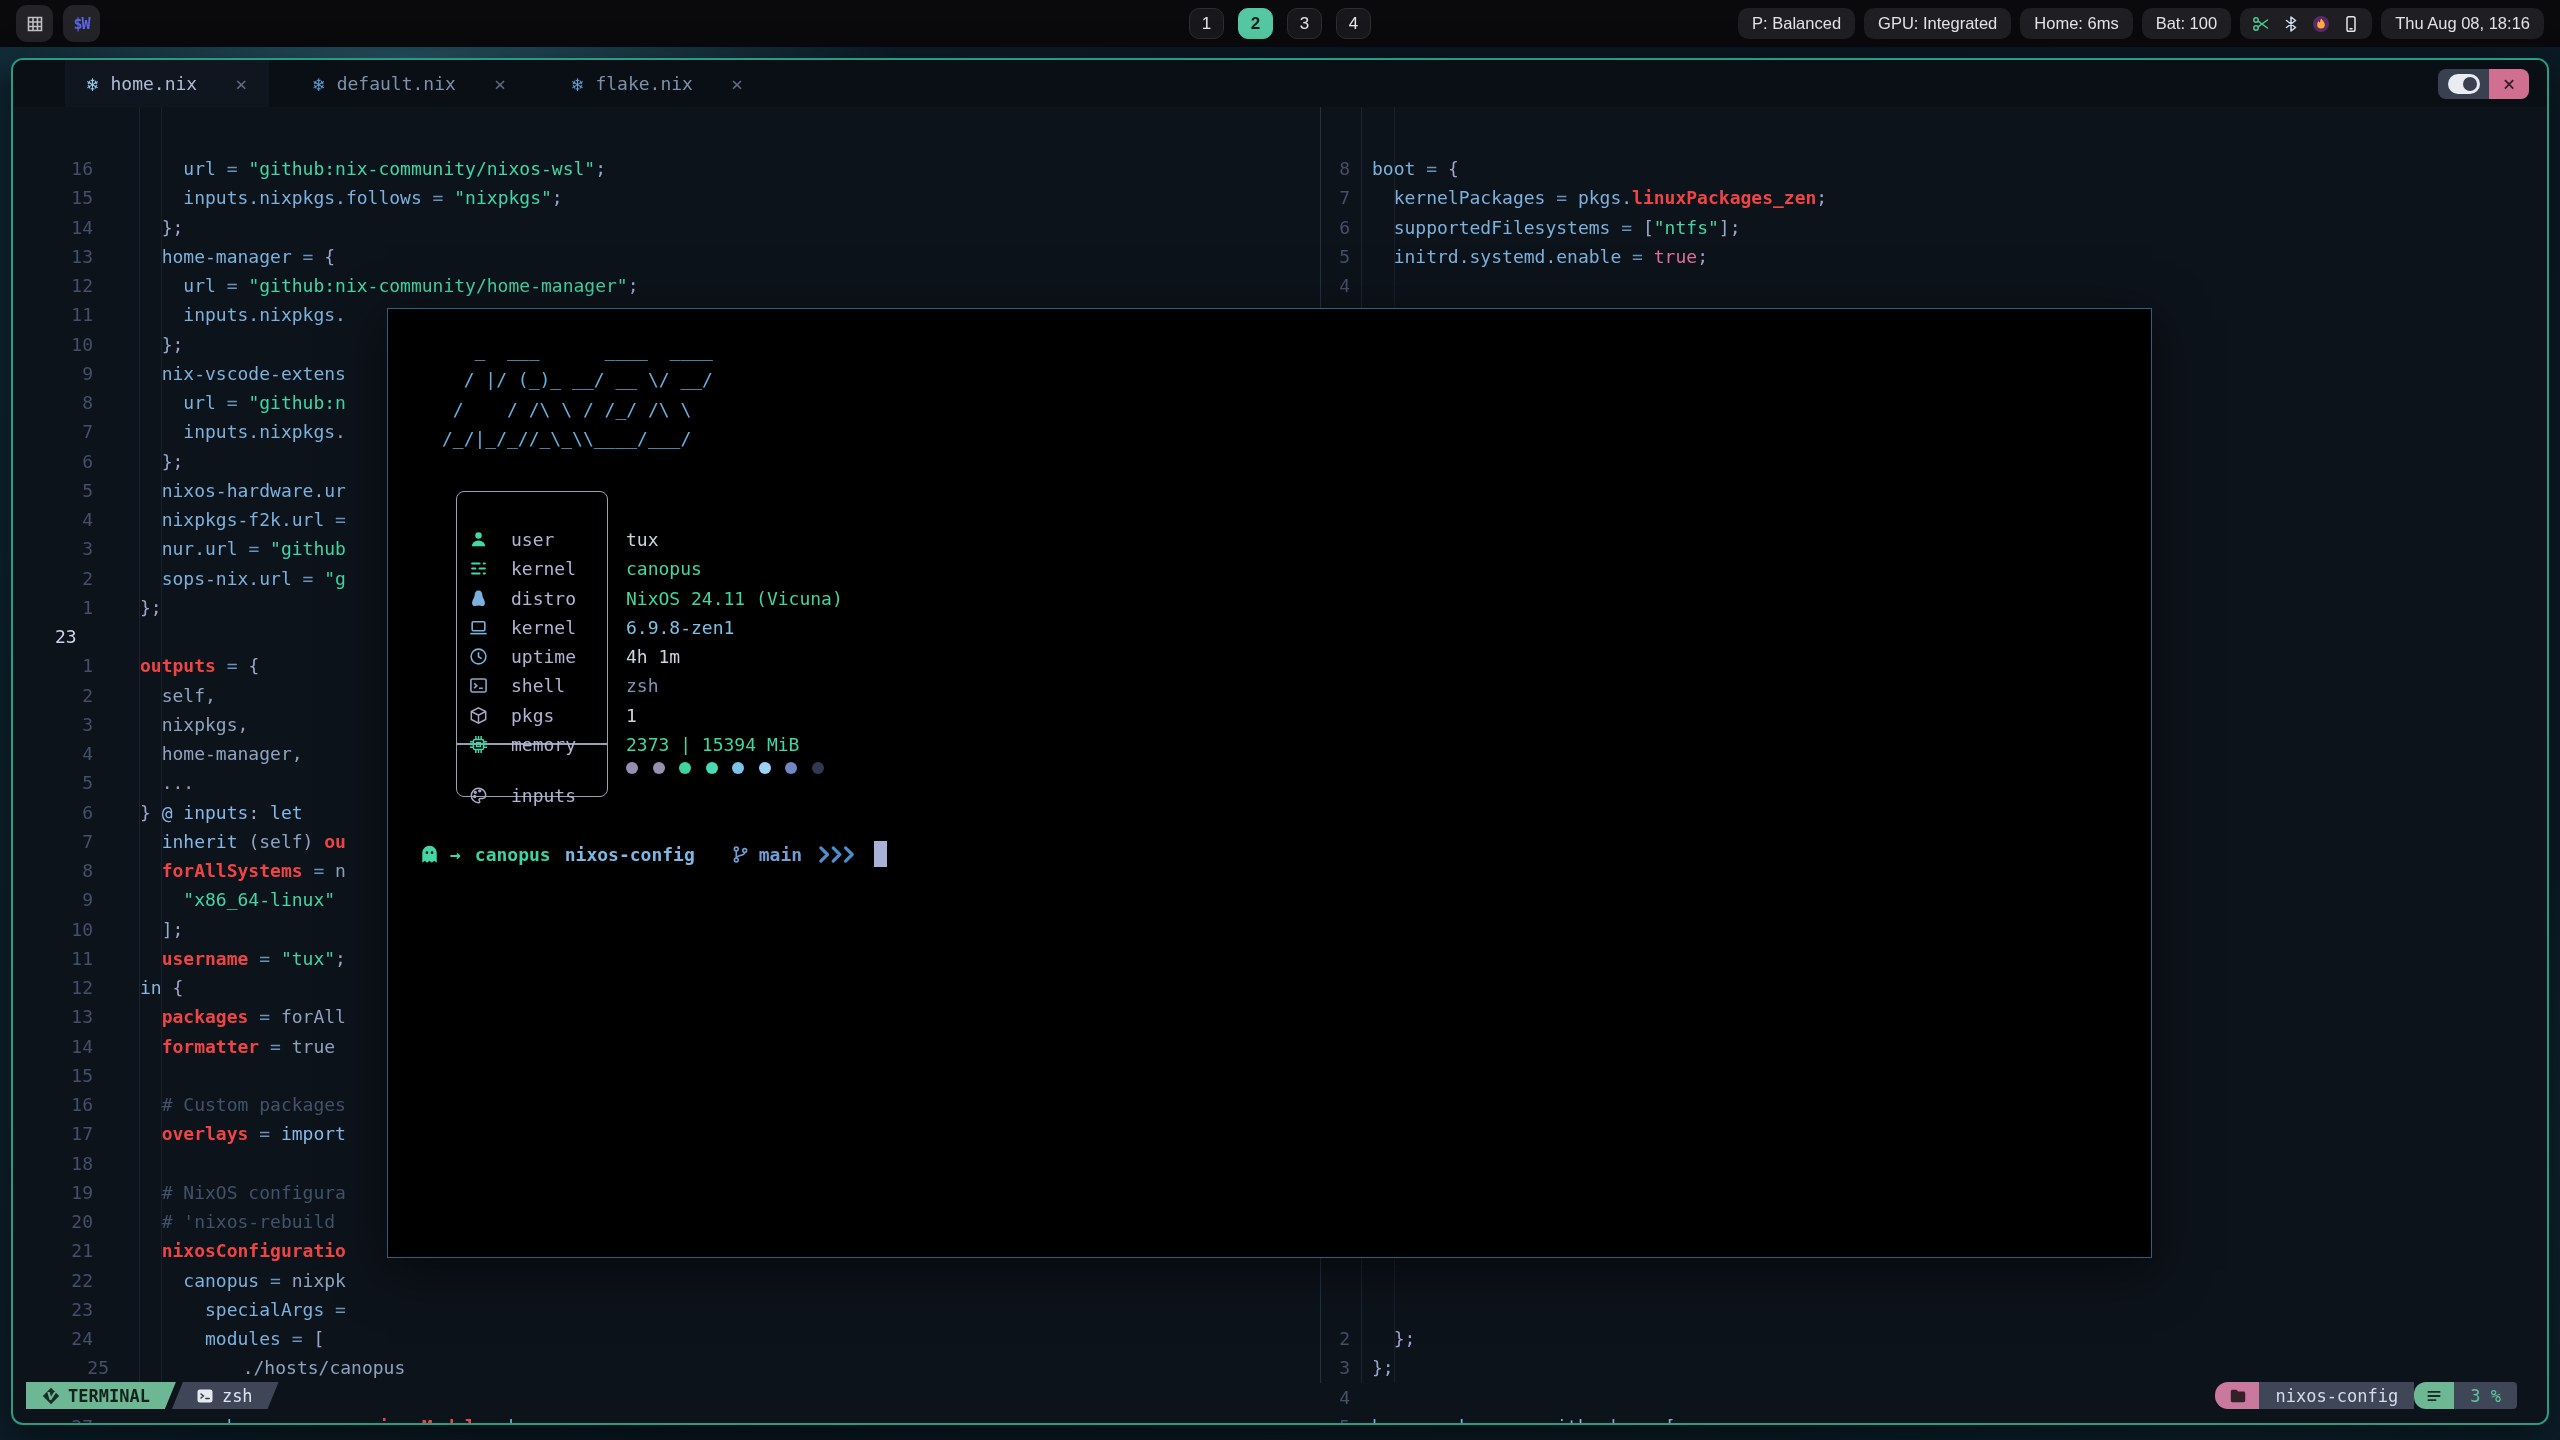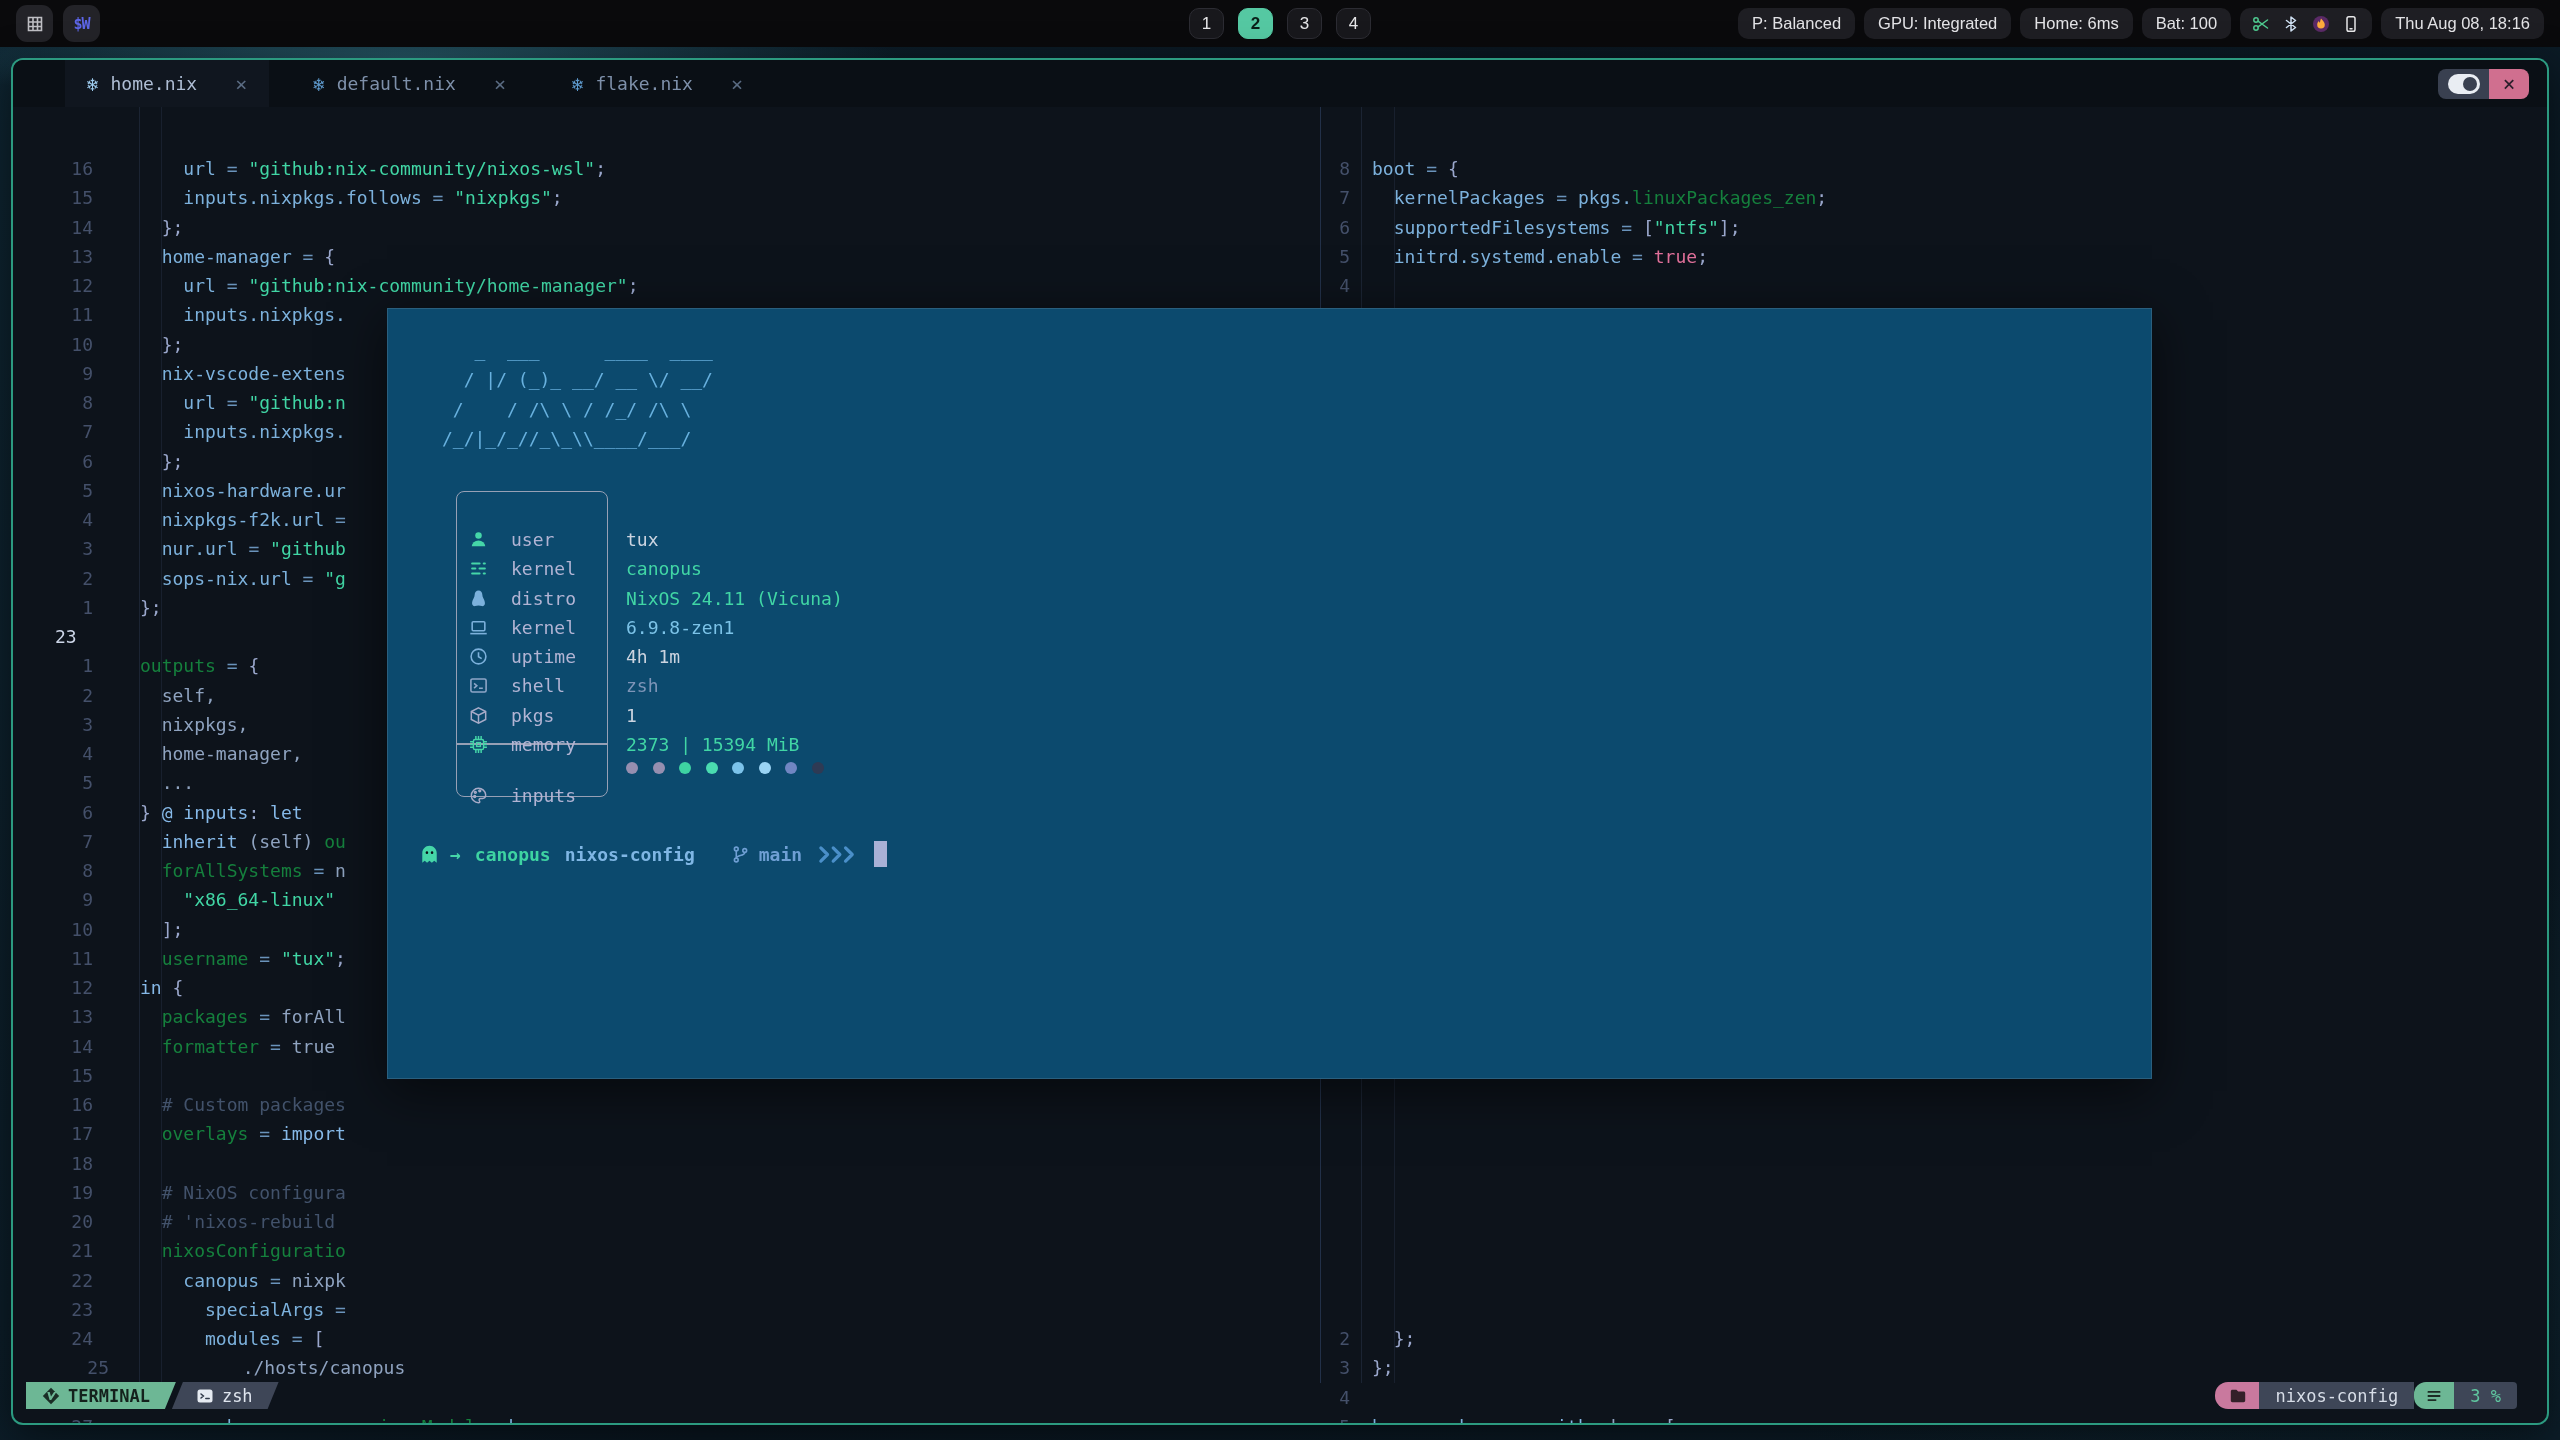--- a/index.html
+++ b/index.html
@@ -43,24 +43,24 @@
   .crow { position:absolute; left:0; width:100%; height:30px; font-size:18px; line-height:29.25px; white-space:pre; }
   .crow .lnum { position:absolute; color:#44506a; }
   .crow .lnum.cur { color:#cdd6e8; }
   .crow .ltext { position:absolute; }
   .lp .lnum { left:30px; width:50px; text-align:right; }
   .lp .lnum.cur { left:42px; text-align:left; }
   .lp .ltext { left:127px; }
   .rp .lnum { left:1300px; width:37px; text-align:right; }
   .rp .ltext { left:1359px; }
   .c-id{color:#7cb1dc} .c-op{color:#6a93bb} .c-st{color:#41d6a5} .c-pu{color:#9aa7cc}
-  .c-kw{color:#86b9e8} .c-bd{color:#15803d;font-weight:normal} .c-cm{color:#42526b}
+  .c-kw{color:#86b9e8} .c-bd{color:#ef4444;font-weight:bold} .c-cm{color:#42526b}
   .c-pk{color:#e0709a} .c-pl{color:#8fa3c0}
   
-  .float { position:absolute; left:374px; top:201px; width:1765px; height:771px; background:#0c4a6e; border:1px solid #2a5f7e; box-shadow:0 12px 50px rgba(0,0,0,.55); }
+  .float { position:absolute; left:374px; top:201px; width:1765px; height:950px; background:#000000; border:1px solid #2a5f7e; box-shadow:0 12px 50px rgba(0,0,0,.55); }
   .art { position:absolute; left:54px; top:27px; color:#68b1df; font-size:18px; line-height:29.25px; white-space:pre; }
   .fbox { position:absolute; left:68px; top:182px; width:152px; height:306px; border:1.5px solid #97a0b5; border-radius:8px; }
   .fbox-div { position:absolute; left:68px; top:434px; width:152px; height:1.5px; background:#97a0b5; }
   .frow { position:absolute; height:29px; font-size:18px; display:flex; align-items:center;margin-top:28px; }
   .frow .ficon { width:20px; height:20px; display:flex; align-items:center; }
   .frow .ficon svg { width:19px; height:19px; }
   .flabel { position:absolute; left:123px; color:#b2b4d4; }
   .ficonbox { position:absolute; left:81px; }
   .fvalue { position:absolute; left:238px; }
   .ic-green{color:#45d6a8} .ic-blue{color:#7cb1dc} .ic-slate{color:#8ea6c8} .ic-lav{color:#a8abc8}

